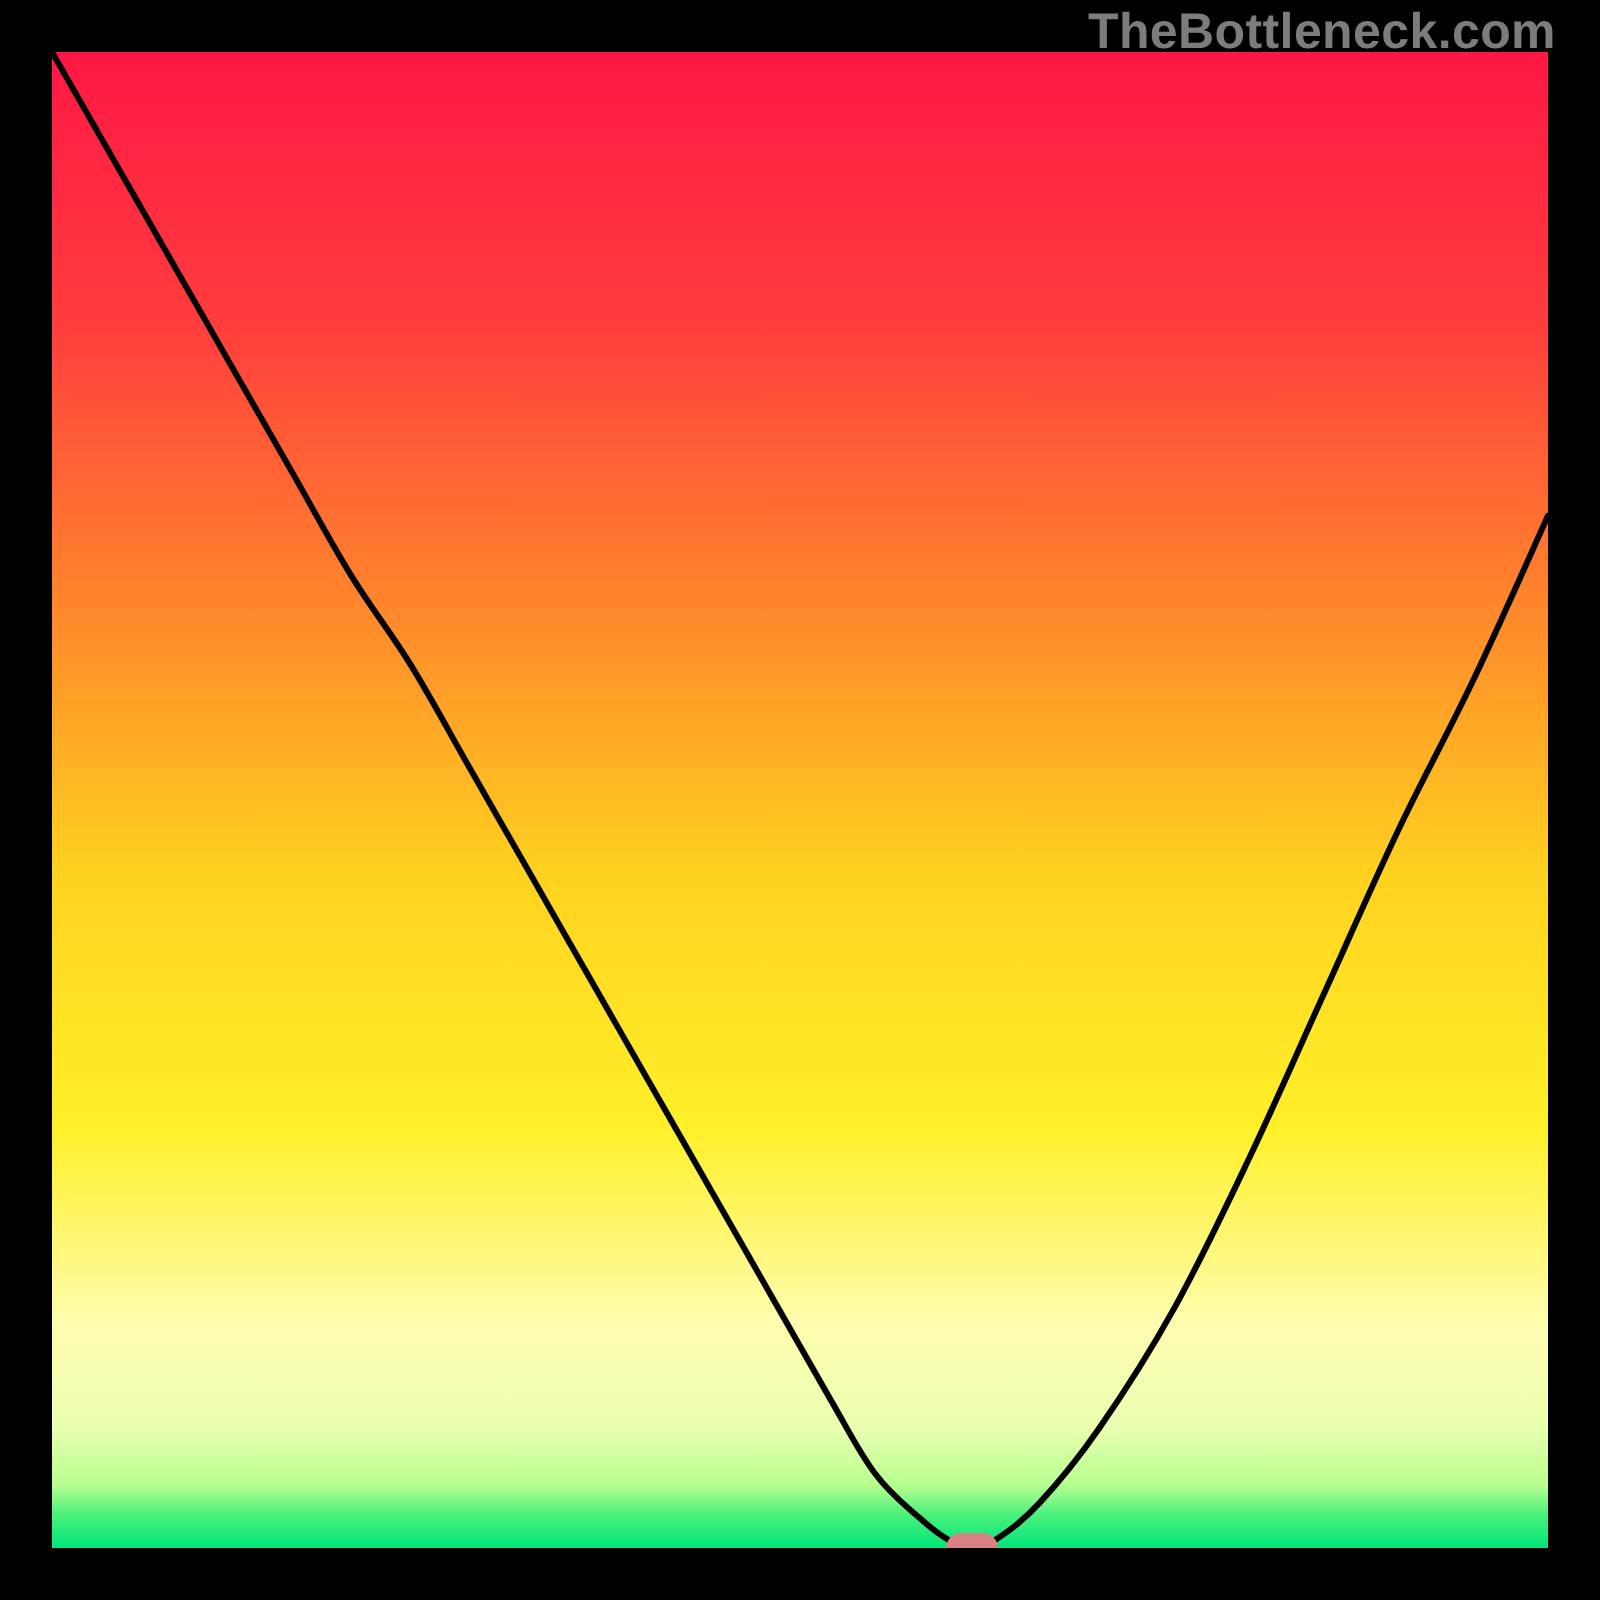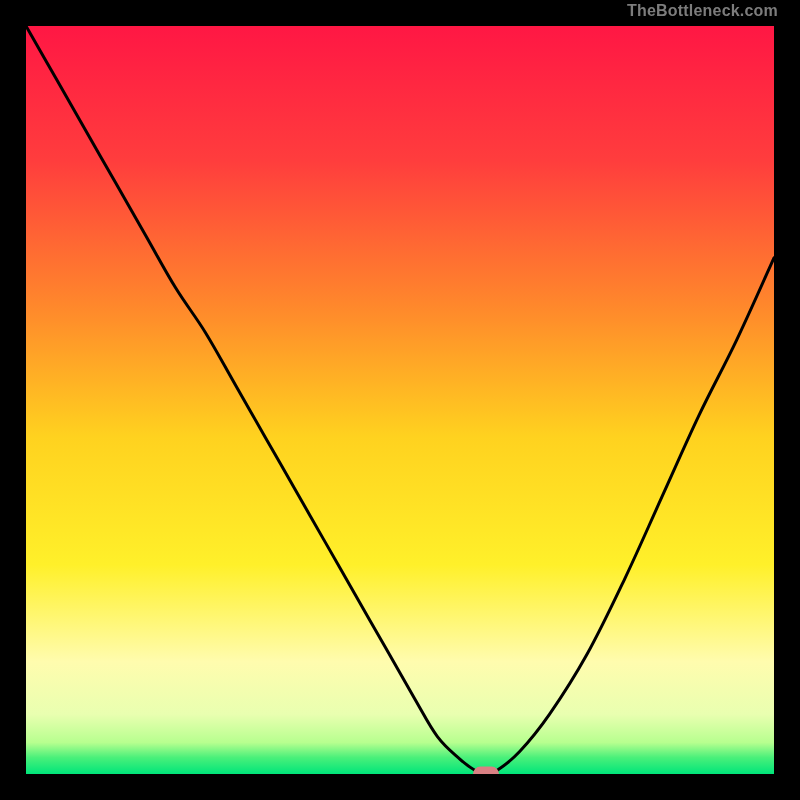--- a/index.html
+++ b/index.html
@@ -27,21 +27,21 @@
     overflow: hidden;
   }
   svg {
     display: block;
   }
   .watermark {
     position: absolute;
     top: 2px;
     right: 22px;
     font-family: Arial, Helvetica, sans-serif;
-    font-size: 16px;
+    font-size: 25px;
     font-weight: 600;
     color: #7c7c7c;
     letter-spacing: 0.2px;
     user-select: none;
   }
   .marker {
     position: absolute;
     width: 26px;
     height: 15px;
     border-radius: 8px;

